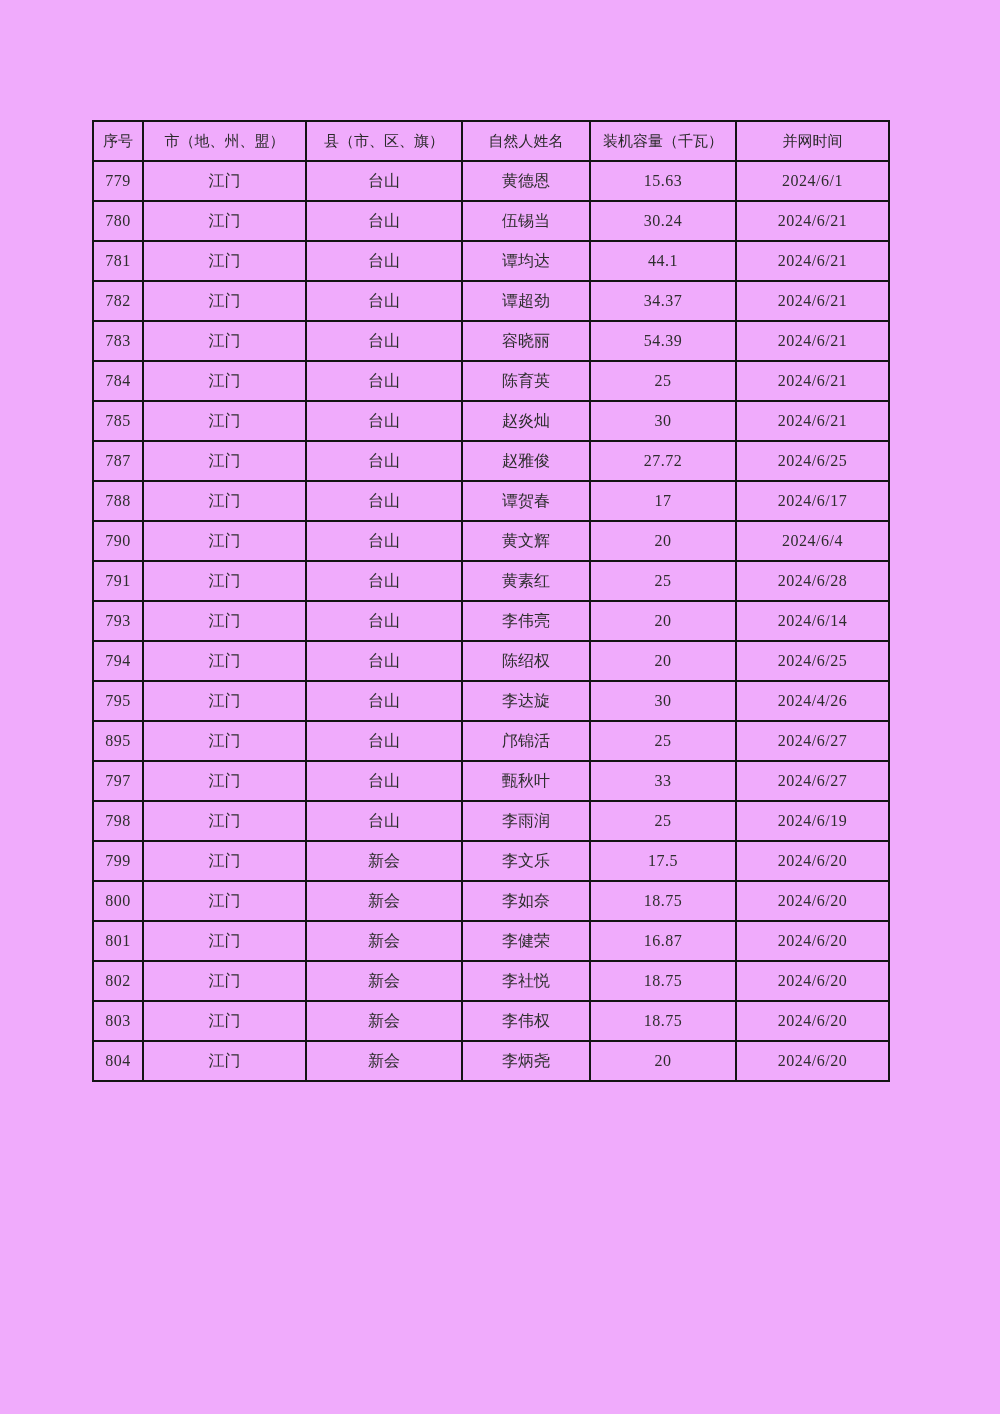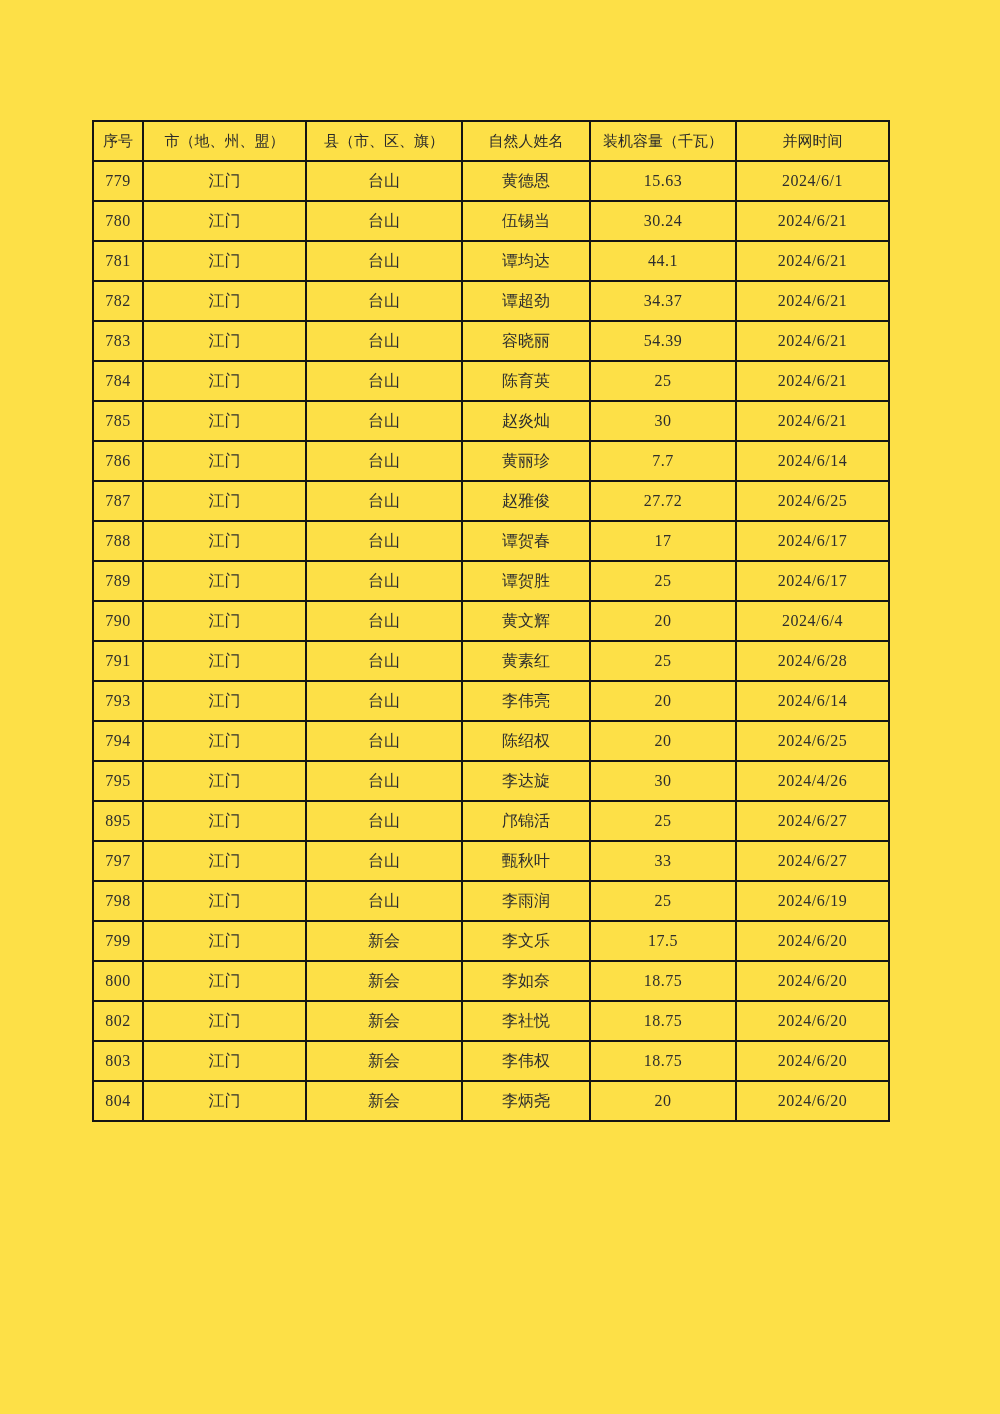--- a/index.html
+++ b/index.html
@@ -10,21 +10,21 @@
   body {
     width: 1000px;
     height: 1414px;
     position: relative;
     font-family: "Liberation Serif", "DejaVu Serif", serif;
     color: #262626;
   }
   .page {
     position: absolute;
     inset: 0;
-    background: #fde047;
+    background: #f0abfc;
   }
   table.record-table {
     position: absolute;
     left: 92px;
     top: 120px;
     border-collapse: collapse;
     table-layout: fixed;
     width: 796px;
   }
   table.record-table th,
@@ -131,52 +131,36 @@
         </tr>
         <tr>
           <td class="cell-index">785</td>
           <td class="cell-city">江门</td>
           <td class="cell-county">台山</td>
           <td class="cell-name">赵炎灿</td>
           <td class="cell-capacity">30</td>
           <td class="cell-date">2024/6/21</td>
         </tr>
         <tr>
-          <td class="cell-index">786</td>
-          <td class="cell-city">江门</td>
-          <td class="cell-county">台山</td>
-          <td class="cell-name">黄丽珍</td>
-          <td class="cell-capacity">7.7</td>
-          <td class="cell-date">2024/6/14</td>
-        </tr>
-        <tr>
           <td class="cell-index">787</td>
           <td class="cell-city">江门</td>
           <td class="cell-county">台山</td>
           <td class="cell-name">赵雅俊</td>
           <td class="cell-capacity">27.72</td>
           <td class="cell-date">2024/6/25</td>
         </tr>
         <tr>
           <td class="cell-index">788</td>
           <td class="cell-city">江门</td>
           <td class="cell-county">台山</td>
           <td class="cell-name">谭贺春</td>
           <td class="cell-capacity">17</td>
           <td class="cell-date">2024/6/17</td>
         </tr>
         <tr>
-          <td class="cell-index">789</td>
-          <td class="cell-city">江门</td>
-          <td class="cell-county">台山</td>
-          <td class="cell-name">谭贺胜</td>
-          <td class="cell-capacity">25</td>
-          <td class="cell-date">2024/6/17</td>
-        </tr>
-        <tr>
           <td class="cell-index">790</td>
           <td class="cell-city">江门</td>
           <td class="cell-county">台山</td>
           <td class="cell-name">黄文辉</td>
           <td class="cell-capacity">20</td>
           <td class="cell-date">2024/6/4</td>
         </tr>
         <tr>
           <td class="cell-index">791</td>
           <td class="cell-city">江门</td>
@@ -240,20 +224,28 @@
           <td class="cell-name">李文乐</td>
           <td class="cell-capacity">17.5</td>
           <td class="cell-date">2024/6/20</td>
         </tr>
         <tr>
           <td class="cell-index">800</td>
           <td class="cell-city">江门</td>
           <td class="cell-county">新会</td>
           <td class="cell-name">李如奈</td>
           <td class="cell-capacity">18.75</td>
+          <td class="cell-date">2024/6/20</td>
+        </tr>
+        <tr>
+          <td class="cell-index">801</td>
+          <td class="cell-city">江门</td>
+          <td class="cell-county">新会</td>
+          <td class="cell-name">李健荣</td>
+          <td class="cell-capacity">16.87</td>
           <td class="cell-date">2024/6/20</td>
         </tr>
         <tr>
           <td class="cell-index">802</td>
           <td class="cell-city">江门</td>
           <td class="cell-county">新会</td>
           <td class="cell-name">李社悦</td>
           <td class="cell-capacity">18.75</td>
           <td class="cell-date">2024/6/20</td>
         </tr>

